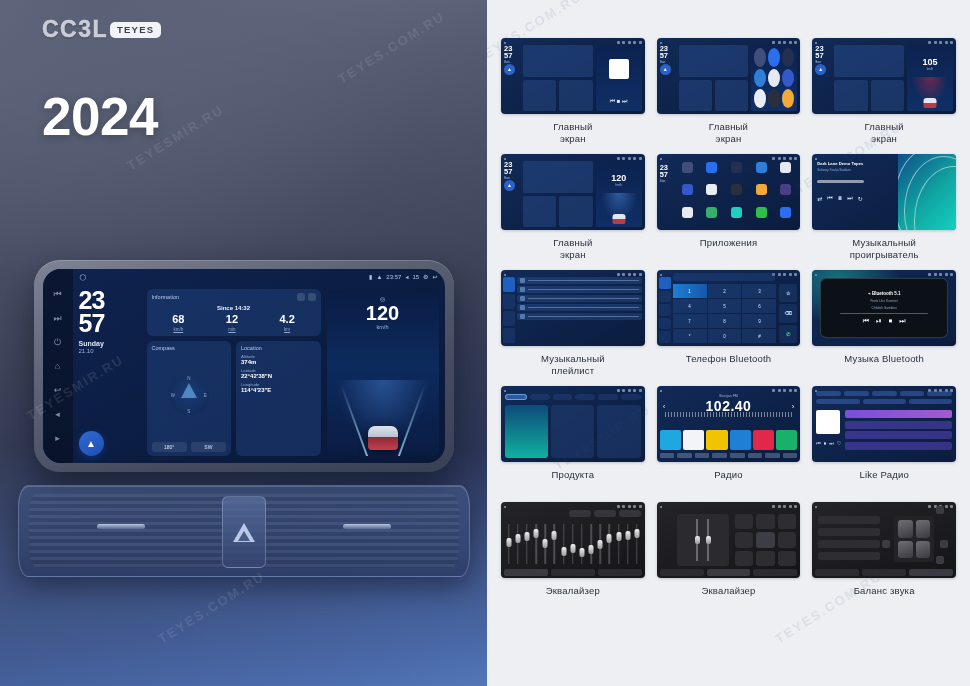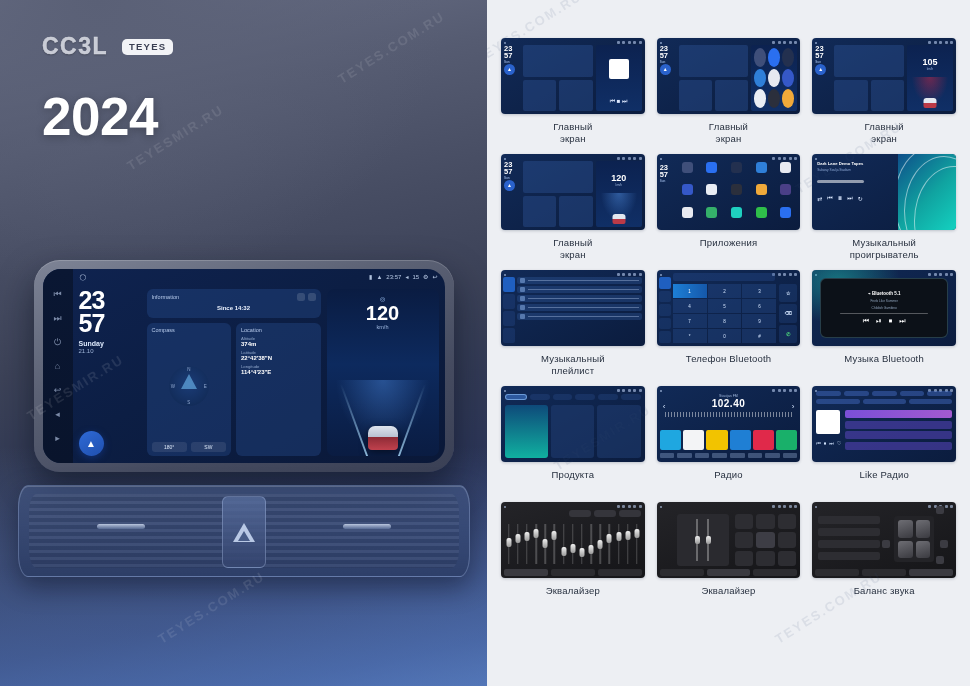--- a/index.html
+++ b/index.html
@@ -19,21 +19,21 @@
       radial-gradient(120% 70% at 20% 0%, #5a6076 0%, rgba(90,96,118,0) 60%),
       linear-gradient(168deg,#6a7087 0%,#555b71 18%,#474d63 34%,#3c4258 48%,#323a55 60%,#2b3558 72%,#2f3f6e 84%,#3b5590 94%,#4a6aa8 100%);
   }
   .hero::after{
     
     content:"";position:absolute;left:0;right:0;bottom:0;height:240px;
     background:linear-gradient(180deg,rgba(120,150,200,0) 0%,rgba(110,145,205,.25) 45%,rgba(95,135,205,.42) 100%);
     pointer-events:none;
   }
 
-  .logo-row{ position:absolute; left:42px; top:33px; display:flex; align-items:center; gap:14px; z-index:6;}
+  .logo-row{ position:absolute; left:42px; top:16px; display:flex; align-items:center; gap:2px; z-index:6;}
   .logo-txt{
     font-size:23px; font-weight:bold; letter-spacing:1.5px;
     color:#c9ccd6;
     -webkit-text-stroke:0.4px #d8dae2;
     text-shadow:0 1px 2px rgba(0,0,0,.3);
   }
   .wifi-badge{
     background:#f2f3f6; color:#3a3f52;
     font-size:9.5px; font-weight:bold; letter-spacing:1.2px;
     padding:3.5px 7px 3px; border-radius:5px; line-height:1;
@@ -266,21 +266,21 @@
   .pl-side b:first-child{ background:#1f5fc0;}
 
   .set-tabs{ position:absolute; top:8px; left:4px; right:4px; display:flex; gap:3px; }
   .set-tab{ flex:1; height:6px; border-radius:3px; background:rgba(46,84,150,.30);}
   .set-tab.act{ background:rgba(70,130,220,.55); border:.5px solid rgba(150,200,255,.6);}
   .set-cards{ position:absolute; top:19px; left:4px; right:4px; bottom:4px; display:flex; gap:3px;}
   .set-card{ flex:1; border-radius:3px; background:rgba(32,62,115,.55); }
   .set-card.wifi{ background:linear-gradient(180deg,#0e4a7a,#10b0a0);}
 
   .radio-top{ position:absolute; top:8px; left:6px; right:6px; text-align:center; color:#fff;}
-  .radio-freq{ font-size:10px; font-weight:bold; letter-spacing:.5px;}
+  .radio-freq{ font-size:14px; font-weight:bold; letter-spacing:.5px;}
   .radio-scale{ position:absolute; top:26px; left:8px; right:8px; height:5px;
     background:repeating-linear-gradient(90deg, rgba(255,255,255,.45) 0 .7px, rgba(255,255,255,0) .7px 3px);}
   .radio-tiles{ position:absolute; bottom:12px; left:3px; right:3px; display:flex; gap:2px;}
   .radio-tile{ flex:1; height:20px; border-radius:2px; }
   .radio-bar{ position:absolute; bottom:2px; left:3px; right:3px; height:7px; display:flex; gap:3px;}
   .radio-bar i{ flex:1; height:5px; background:rgba(180,205,245,.3); border-radius:1px;}
 
   .teyes-top{ position:absolute; top:5px; left:4px; right:4px; display:flex; gap:3px;}
   .teyes-top i{ flex:1; height:5px; border-radius:3px; background:rgba(70,110,200,.45);}
   .teyes-body{ position:absolute; top:24px; left:4px; right:4px; bottom:4px; display:flex; gap:4px;}
@@ -378,20 +378,34 @@
 
             <div class="col-mid">
               <div class="card">
                 <div class="card-hdr">
                   <span>Information</span>
                   <span class="sp"></span>
                   <span class="chip"></span>
                   <span class="chip"></span>
                 </div>
                 <div class="since">Since 14:32</div>
+                <div class="stats">
+                  <div class="stat">
+                    <v>68</v>
+                    <u>km/h</u>
+                  </div>
+                  <div class="stat">
+                    <v>12</v>
+                    <u>min</u>
+                  </div>
+                  <div class="stat">
+                    <v>4.2</v>
+                    <u>km</u>
+                  </div>
+                </div>
               </div>
 
               <div class="midrow">
                 <div class="card">
                   <div class="card-hdr">Compass</div>
                   <div class="compass">
                     <span class="needle"></span>
                     <span class="cmp-n">N</span>
                     <span class="cmp-e">E</span>
                     <span class="cmp-s">S</span>

